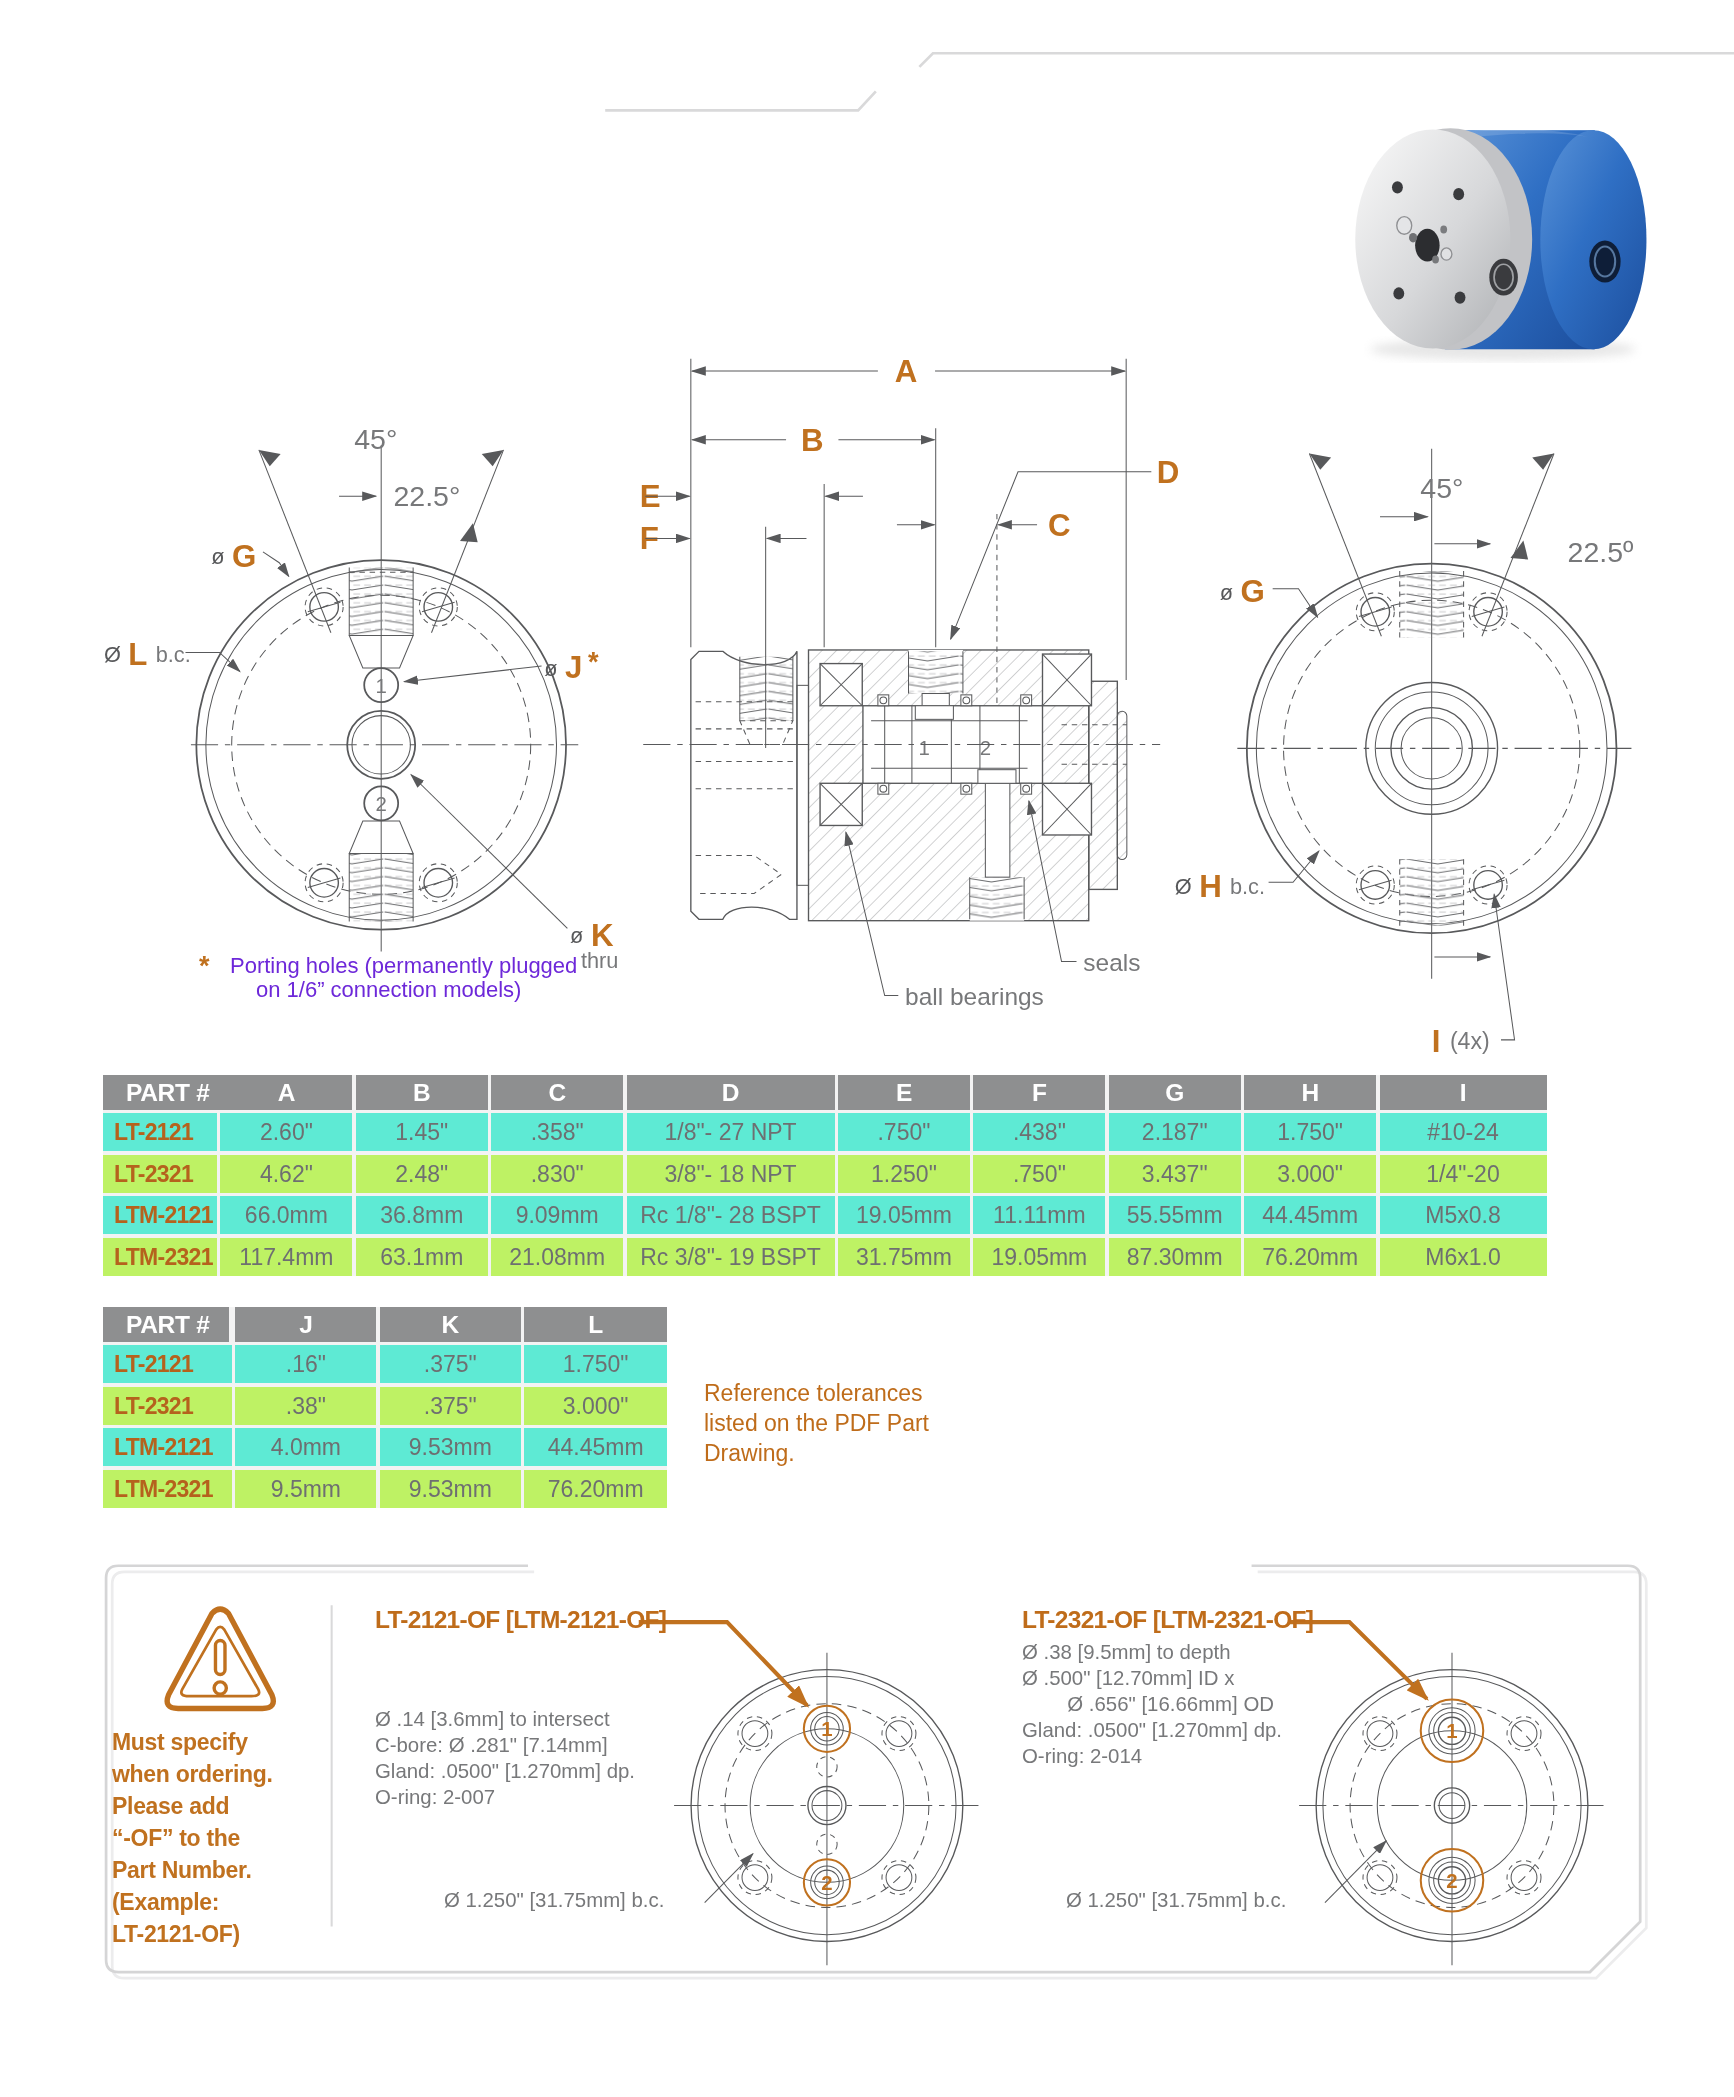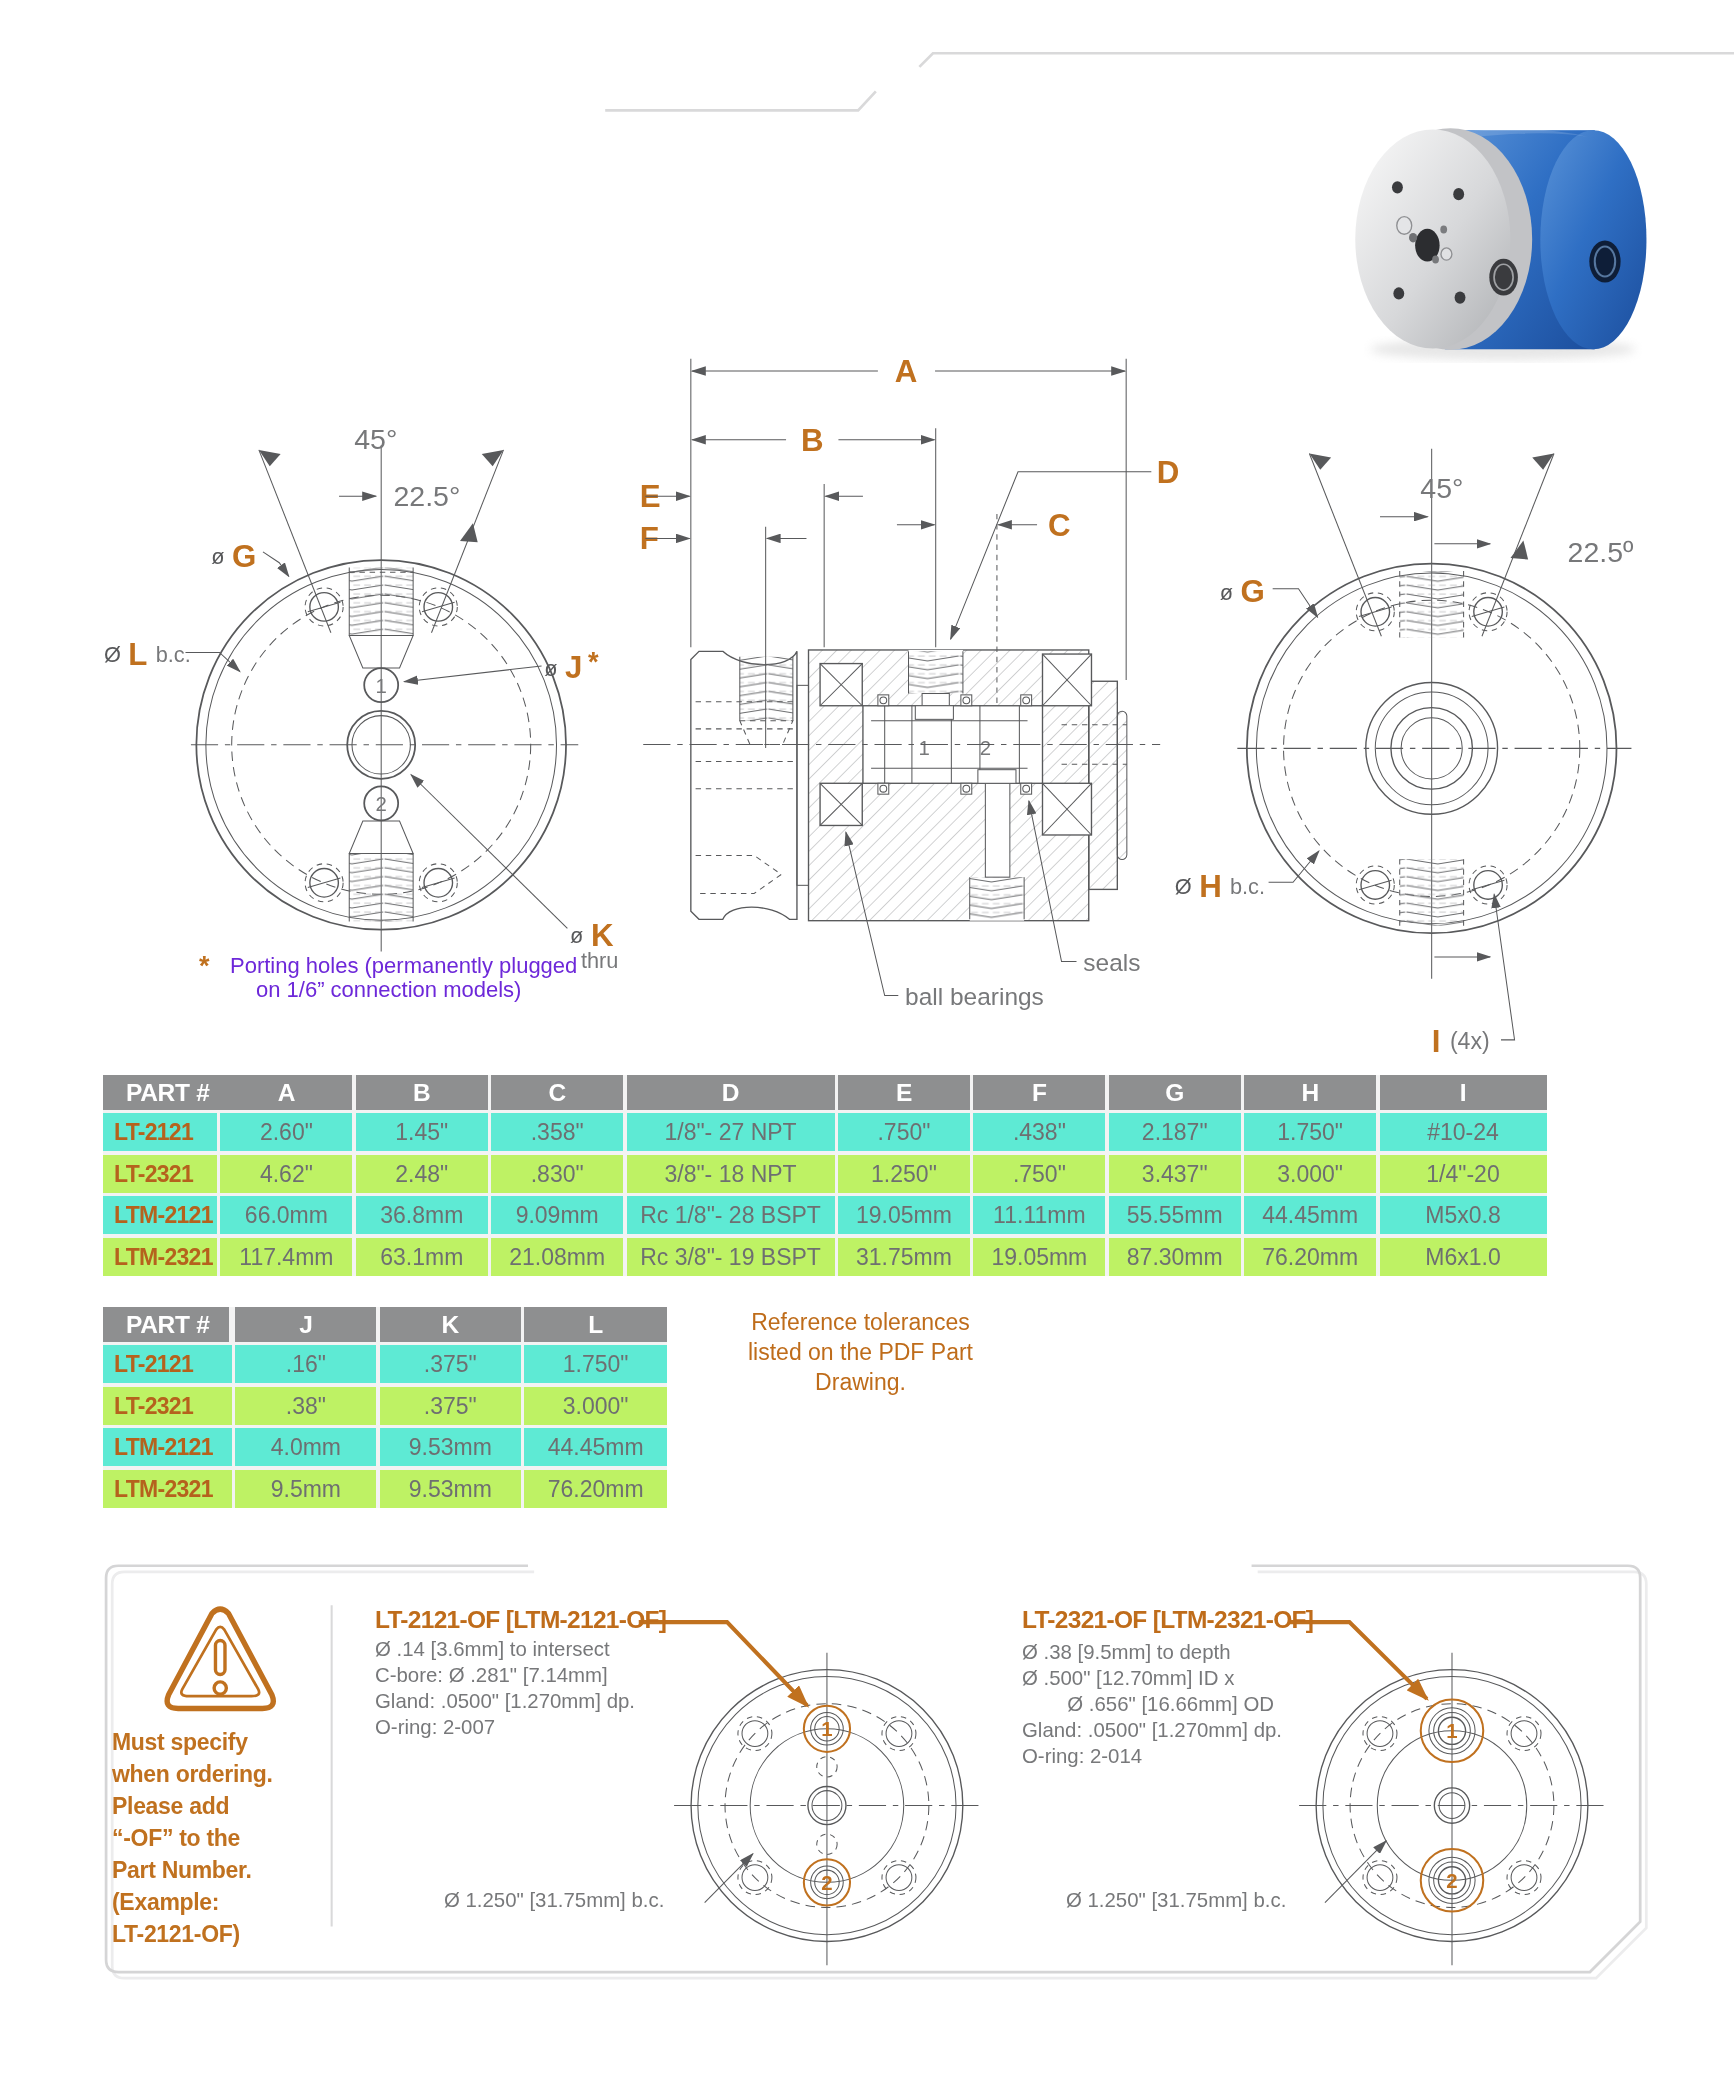--- a/index.html
+++ b/index.html
@@ -540,21 +540,21 @@
     <div class="c rw0">4.0mm</div>
     <div class="c rw0">9.53mm</div>
     <div class="c rw0">44.45mm</div>
 
     <div class="c p rw1">LTM-2321</div>
     <div class="c rw1">9.5mm</div>
     <div class="c rw1">9.53mm</div>
     <div class="c rw1">76.20mm</div>
   </div>
 
-  <div class="tol-note abs" style="left:704px;top:1307px;width:313px;text-align:center;">Reference tolerances
+  <div class="tol-note abs" style="left:704px;top:1378px;width:313px;">Reference tolerances
 listed on the PDF Part
 Drawing.</div>
 
   <svg width="1585" height="462" style="left:82px;top:1544px" viewBox="120 2270 2330 680">
 
     <path d="M784,2311 H181 Q163,2311 163,2329 V2891 Q163,2909 181,2909 H2347 L2421,2835 V2329 Q2421,2311 2403,2311 H1849" stroke="#ececed" stroke-width="4" fill="none"></path>
     <path d="M775,2302 H172 Q154,2302 154,2320 V2882 Q154,2900 172,2900 H2338 L2412,2826 V2320 Q2412,2302 2394,2302 H1840" stroke="#d5d5d6" stroke-width="4" fill="none"></path>
 
     <line x1="486" y1="2360" x2="486" y2="2833" stroke="#d9d9da" stroke-width="3"></line>
 
@@ -659,21 +659,21 @@
 
   <div class="warn-text abs" style="left:112px;top:1726px;width:211px;">Must specify
 when ordering.
 Please add
 “-OF” to the
 Part Number.
 (Example:
 LT-2121-OF)</div>
 
   <div class="of-head abs" style="left:375px;top:1606px;">LT-2121-OF [LTM-2121-OF]</div>
-  <div class="of-specs abs" style="left:375px;top:1636px;width:320px;">Ø .14 [3.6mm] to intersect
+  <div class="of-specs abs" style="left:375px;top:1706px;width:320px;">Ø .14 [3.6mm] to intersect
 C-bore: Ø .281" [7.14mm]
 Gland: .0500" [1.270mm] dp.
 O-ring: 2-007</div>
   <div class="bc-label abs" style="left:444px;top:1889px;">Ø 1.250" [31.75mm] b.c.</div>
 
   <div class="of-head abs" style="left:1022px;top:1606px;">LT-2321-OF [LTM-2321-OF]</div>
   <div class="of-specs abs" style="left:1022px;top:1639px;width:320px;">Ø .38 [9.5mm] to depth
 Ø .500" [12.70mm] ID x
         Ø .656" [16.66mm] OD
 Gland: .0500" [1.270mm] dp.

